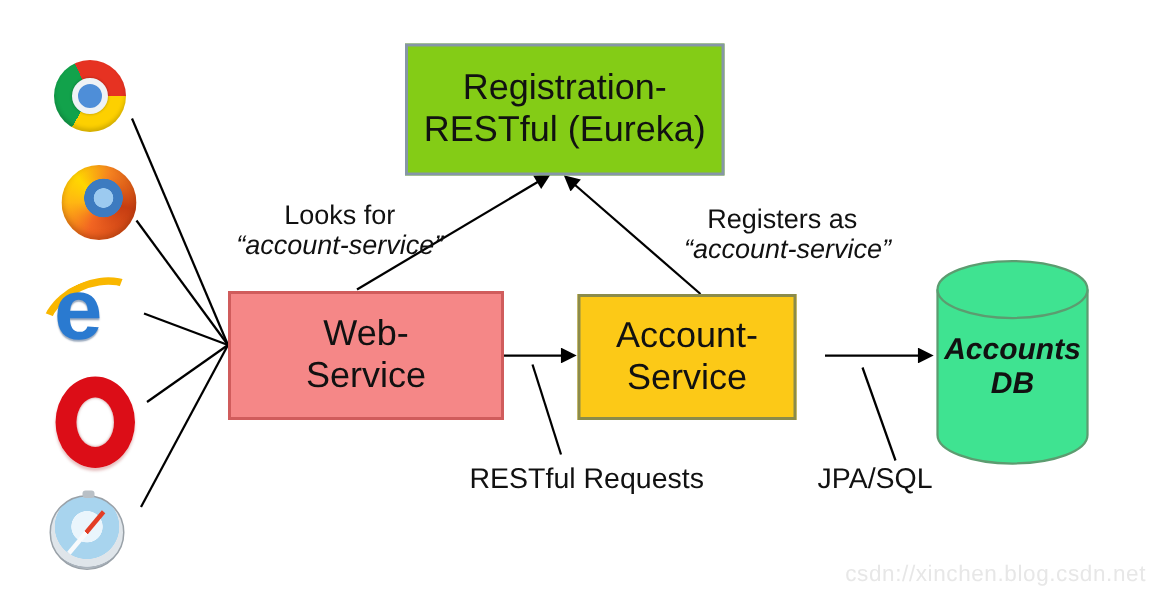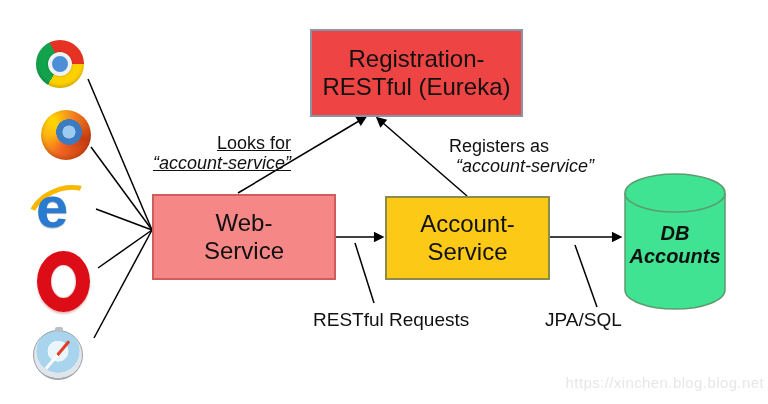--- a/index.html
+++ b/index.html
@@ -9,34 +9,34 @@
   }
   .wires{position:absolute;left:0;top:0;width:768px;height:404px;}
 
   
   .box{
     position:absolute;display:flex;flex-direction:column;justify-content:center;align-items:center;
     font-size:24px;line-height:28px;text-align:center;border:2px solid;box-sizing:border-box;
   }
   .box.registration{left:270px;top:29px;width:213px;height:88px;}
   .box.web{left:152px;top:194px;width:184px;height:86px;}
-  .box.account{left:385px;top:196px;width:165px;height:84px;}
+  .box.account{left:385px;top:196px;width:146px;height:84px;}
 
   
   .cylinder{position:absolute;left:623px;top:172px;width:104px;height:140px;}
   .cylinder .db-label{
     position:absolute;left:0;top:50px;width:100%;text-align:center;
     font-weight:bold;font-style:italic;font-size:20px;line-height:23px;
   }
 
   
   .edge-label{position:absolute;font-size:18px;line-height:20px;white-space:nowrap;}
   .edge-label .italic{font-style:italic;}
-  .looks-for{left:128px;top:133px;width:163px;text-align:right;text-decoration:underline;}
-  .registers-as{left:449px;top:136px;text-align:left;}
+  .looks-for{left:145px;top:133px;width:163px;text-align:center;}
+  .registers-as{left:449px;top:136px;text-align:center;}
   .registers-as .italic{padding-left:7px;}
   .restful{left:313px;top:310px;font-size:19px;}
   .jpa{left:545px;top:310px;font-size:19px;}
 
   .watermark{position:absolute;right:4px;top:374px;font-size:15px;letter-spacing:.4px;color:#e7e7e7;}
 
   
   .icon{position:absolute;}
   .icon.chrome{
     left:36px;top:40px;width:48px;height:48px;border-radius:50%;
@@ -108,54 +108,54 @@
   </svg>
 
   <div class="icon chrome"></div>
   <div class="icon firefox"></div>
   <div class="icon ie">
     <span class="glyph">e</span>
   </div>
   <div class="icon opera"></div>
   <div class="icon safari"></div>
 
-  <div class="box registration" style="background: #ef4444; border-color: rgb(134, 150, 166); margin-left: 40px;">
+  <div class="box registration" style="background: #84cc16; border-color: rgb(134, 150, 166);">
     <div>Registration-</div>
     <div>RESTful (Eureka)</div>
   </div>
 
   <div class="box web" style="background: rgb(245, 135, 135); border-color: rgb(208, 92, 92);">
     <div>Web-</div>
     <div>Service</div>
   </div>
 
   <div class="box account" style="background: rgb(252, 201, 23); border-color: rgb(139, 139, 74);">
     <div>Account-</div>
     <div>Service</div>
   </div>
 
   <div class="cylinder">
     <svg width="104" height="140" viewBox="0 0 104 140">
       <path d="M2 21 L2 118 A50 19 0 0 0 102 118 L102 21" stroke="#5c9c70" stroke-width="1.5" fill="#3fe391"></path>
       <ellipse cx="52" cy="21" rx="50" ry="19" stroke="#5c9c70" stroke-width="1.5" fill="#3fe391"></ellipse>
     </svg>
     <div class="db-label">
+      <div>Accounts</div>
       <div>DB</div>
-      <div>Accounts</div>
     </div>
   </div>
 
   <div class="edge-label looks-for">
     <div>Looks for</div>
     <div class="italic">“account-service”</div>
   </div>
 
   <div class="edge-label registers-as">
     <div>Registers as</div>
     <div class="italic">“account-service”</div>
   </div>
 
   <div class="edge-label jpa">JPA/SQL</div>
   <div class="edge-label restful">RESTful Requests</div>
 
-  <div class="watermark">https://xinchen.blog.blog.net</div>
+  <div class="watermark">csdn://xinchen.blog.csdn.net</div>
 
 </div>
 
 </body></html>

